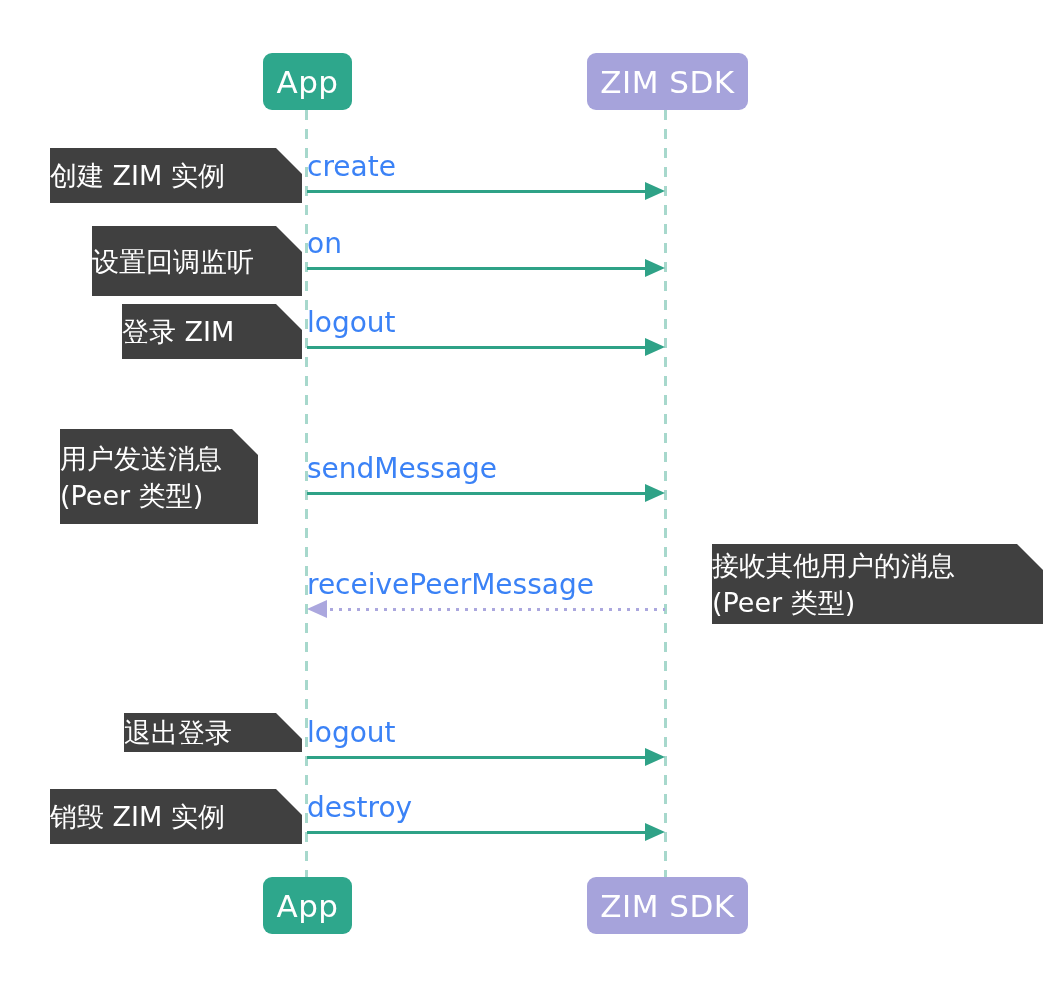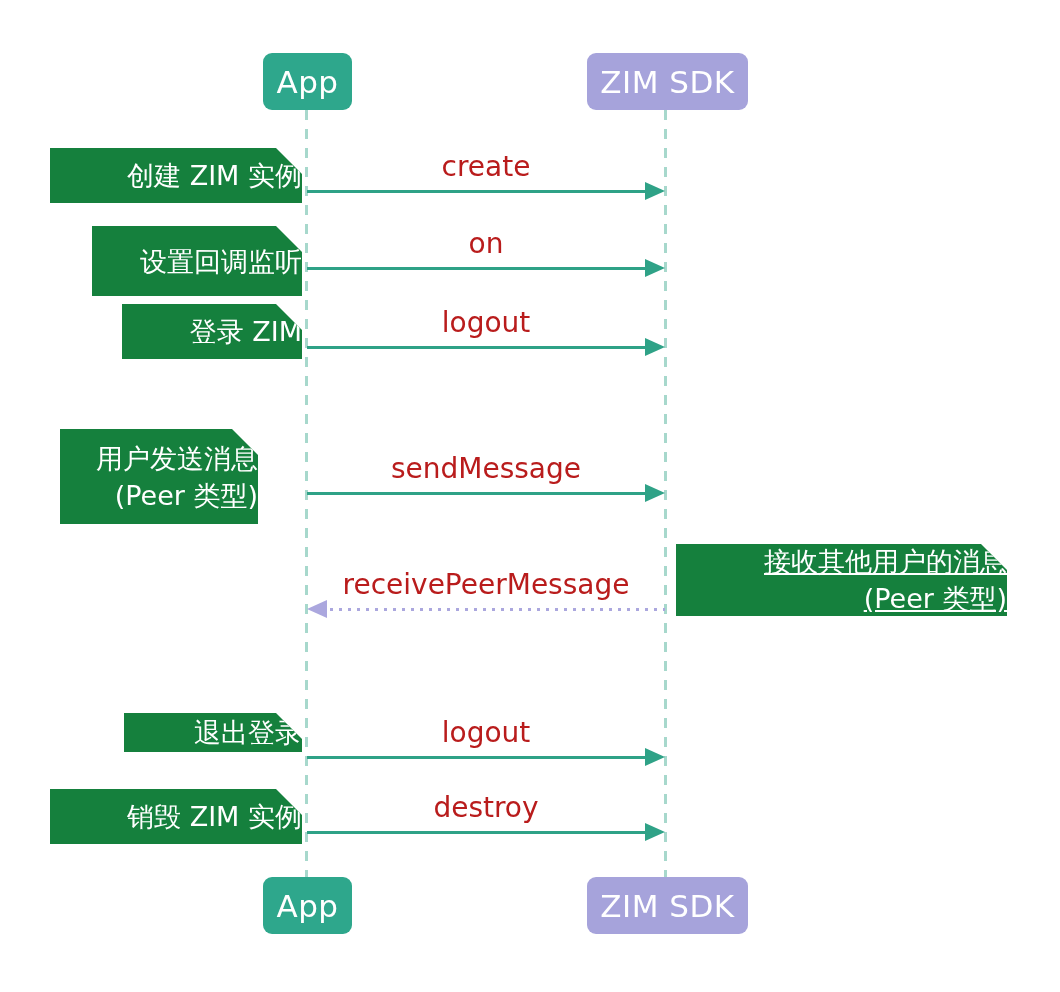--- a/index.html
+++ b/index.html
@@ -31,33 +31,33 @@
     position:absolute;
     top:110px;height:767px;width:3px;
     background:repeating-linear-gradient(180deg,#A7D8CC 0 10px,transparent 10px 19px);
   }
   #lifeline-app{left:305px;}
   #lifeline-zim{left:664px;}
 
   
   .note{
     position:absolute;
-    background:#15803d;
+    background:#404040;
     color:#ffffff;
     font-size:27px;
     line-height:37px;
-    display:flex;flex-direction:column;align-items:flex-end;justify-content:center;
+    display:flex;flex-direction:column;align-items:flex-start;justify-content:center;
     text-align:center;
     clip-path:polygon(0 0,calc(100% - 26px) 0,100% 26px,100% 100%,0 100%);
   }
   .n1{left:50px;top:148px;width:252px;height:55px;}
   .n2{left:92px;top:226px;width:210px;height:70px;}
   .n3{left:122px;top:304px;width:180px;height:55px;}
   .n4{left:60px;top:429px;width:198px;height:95px;}
-  .n5{left:676px;top:544px;width:331px;height:72px;text-decoration:underline;}
+  .n5{left:712px;top:544px;width:331px;height:80px;}
   .n6{left:124px;top:713px;width:178px;height:39px;}
   .n7{left:50px;top:789px;width:252px;height:55px;}
 
   
   .msg{position:absolute;left:307px;width:358px;height:0;}
   .r1{top:190px;}.r2{top:267px;}.r3{top:346px;}.r4{top:492px;}
   .r5{top:608px;}.r6{top:756px;}.r7{top:831px;}
   .msg .line{
     position:absolute;top:0;left:0;right:10px;height:3px;
     background:#2FA287;
@@ -71,23 +71,22 @@
     position:absolute;left:0;top:-8px;width:0;height:0;
     border-top:9px solid transparent;border-bottom:9px solid transparent;
     border-right:20px solid #ABA7DE;
   }
   .msg.dotted .line{
     left:14px;right:0;
     background:repeating-linear-gradient(90deg,#ABA7DE 0 3px,transparent 3px 9px);
   }
   .msg .text{
     position:absolute;left:0;right:0;bottom:7px;
-    text-align:center;
     font-size:28px;
-    color:#b91c1c;
+    color:#3b82f6;
     white-space:nowrap;
   }
 </style>
 </head>
 <body>
 
 <div class="canvas">
 
   <div class="actor app" id="app-top">
     <span>App</span>

